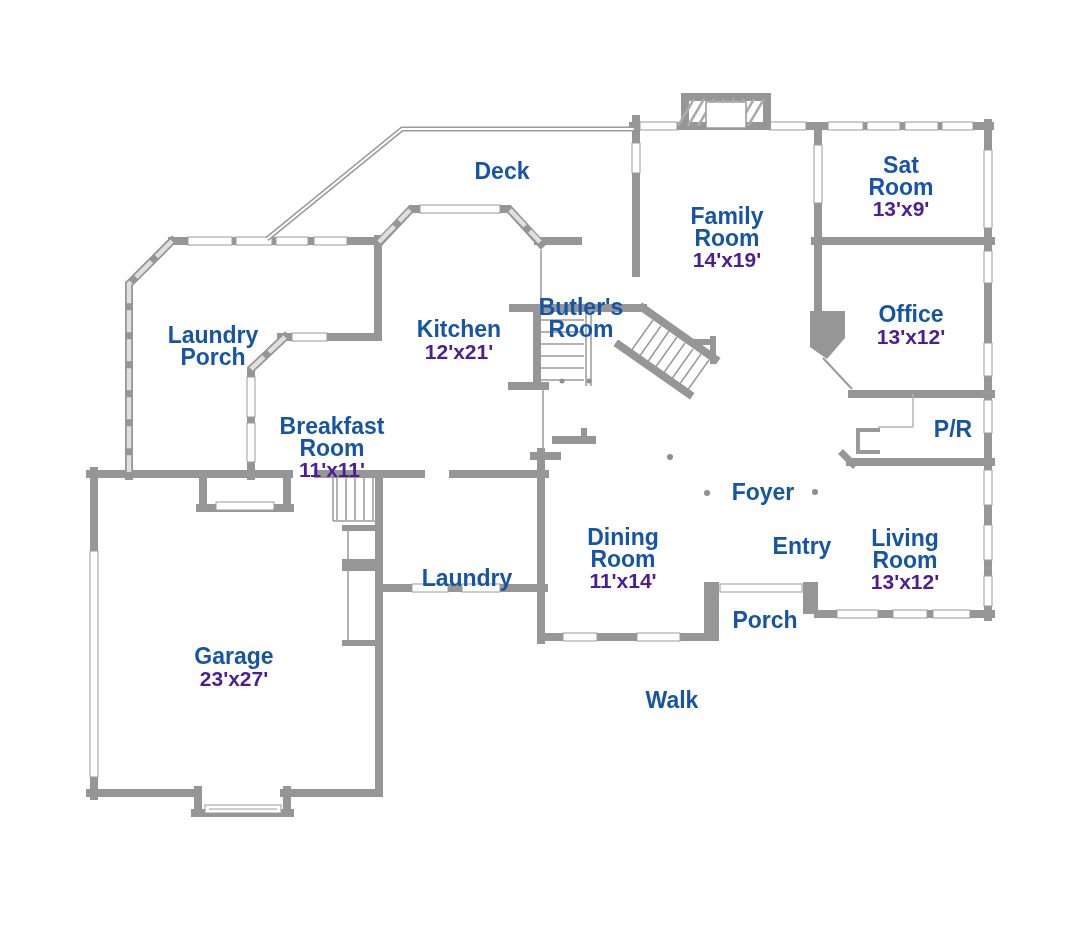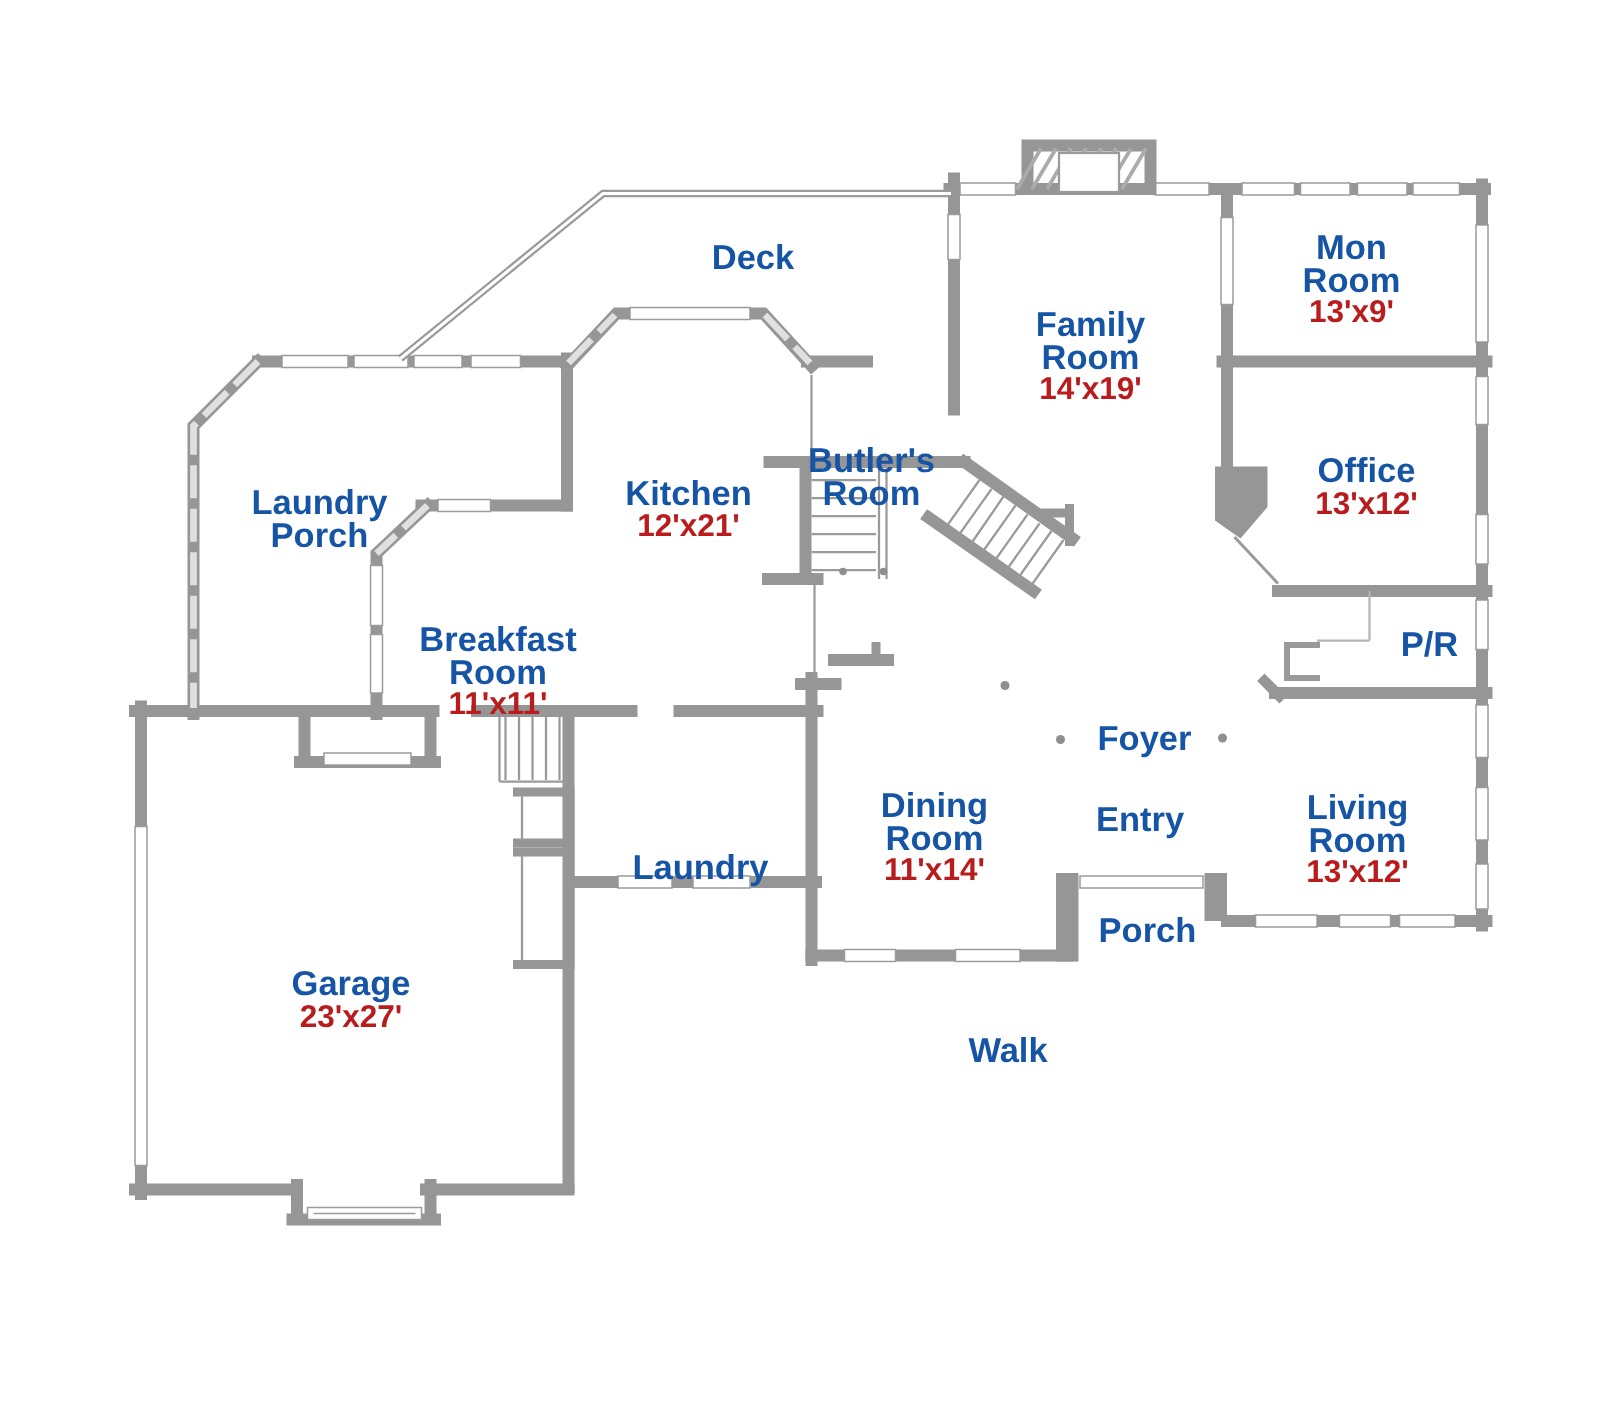--- a/index.html
+++ b/index.html
@@ -7,21 +7,21 @@
     position:relative;width:1080px;height:913px;background:#ffffff;overflow:hidden;
     font-family:"Liberation Sans", sans-serif;
   }
   #plan-svg{position:absolute;left:0;top:0;}
   .room-label{
     position:absolute;transform:translate(-50%,-50%);
     text-align:center;white-space:nowrap;
     color:#1655A6;font-weight:bold;font-size:23px;line-height:21.5px;
     letter-spacing:0px;
   }
-  .room-label .dims{display:block;color:#b91c1c;font-size:21px;font-weight:bold;}
+  .room-label .dims{display:block;color:#4c1d95;font-size:21px;font-weight:bold;}
   #brand-bar{
     position:absolute;left:0;top:887px;width:152px;height:51px;background:#696969;
     display:flex;align-items:center;justify-content:center;
   }
   #brand-bar .brand{
     color:#ffffff;font-family:"Liberation Serif", serif;font-weight:bold;
     font-size:31px;line-height:31px;letter-spacing:0.5px;
   }
   #brand-bar .star{
     color:#E2552F;font-size:13px;vertical-align:10px;margin-left:-1px;
@@ -234,39 +234,39 @@
     <span>Room</span>
   </div>
 
   <div class="room-label" style="left:727px;top:238px;">
     <span>Family</span><br>
     <span>Room</span>
     <span class="dims">14'x19'</span>
   </div>
 
   <div class="room-label" style="left:901px;top:187px;">
-    <span>Mon</span><br>
+    <span>Sat</span><br>
     <span>Room</span>
     <span class="dims">13'x9'</span>
   </div>
 
   <div class="room-label" style="left:911px;top:325px;">
     <span>Office</span>
     <span class="dims">13'x12'</span>
   </div>
 
   <div class="room-label" style="left:953px;top:430px;">
     <span>P/R</span>
   </div>
 
   <div class="room-label" style="left:763px;top:493px;">
     <span>Foyer</span>
   </div>
 
-  <div class="room-label" style="left:760px;top:547px;text-align:center;">
+  <div class="room-label" style="left:802px;top:547px;text-align:center;">
     <span>Entry</span>
   </div>
 
   <div class="room-label" style="left:623px;top:559px;">
     <span>Dining</span><br>
     <span>Room</span>
     <span class="dims">11'x14'</span>
   </div>
 
   <div class="room-label" style="left:905px;top:560px;">

